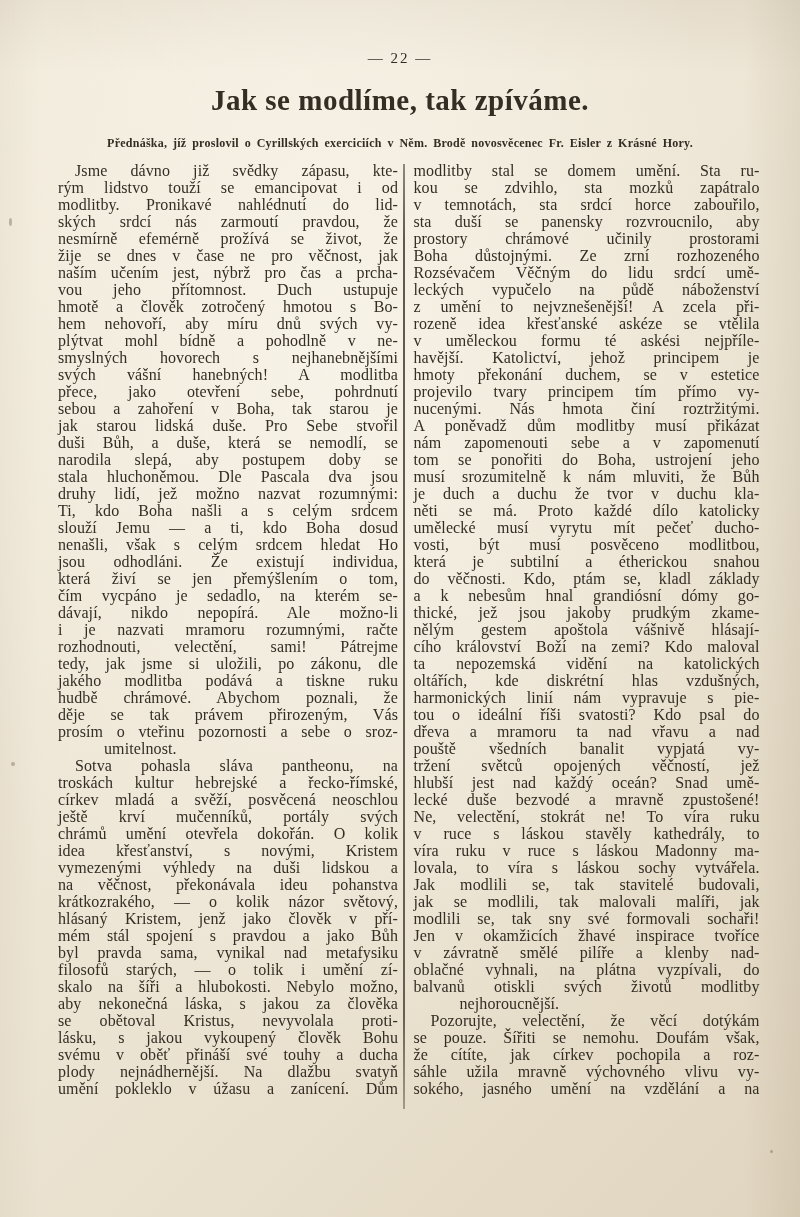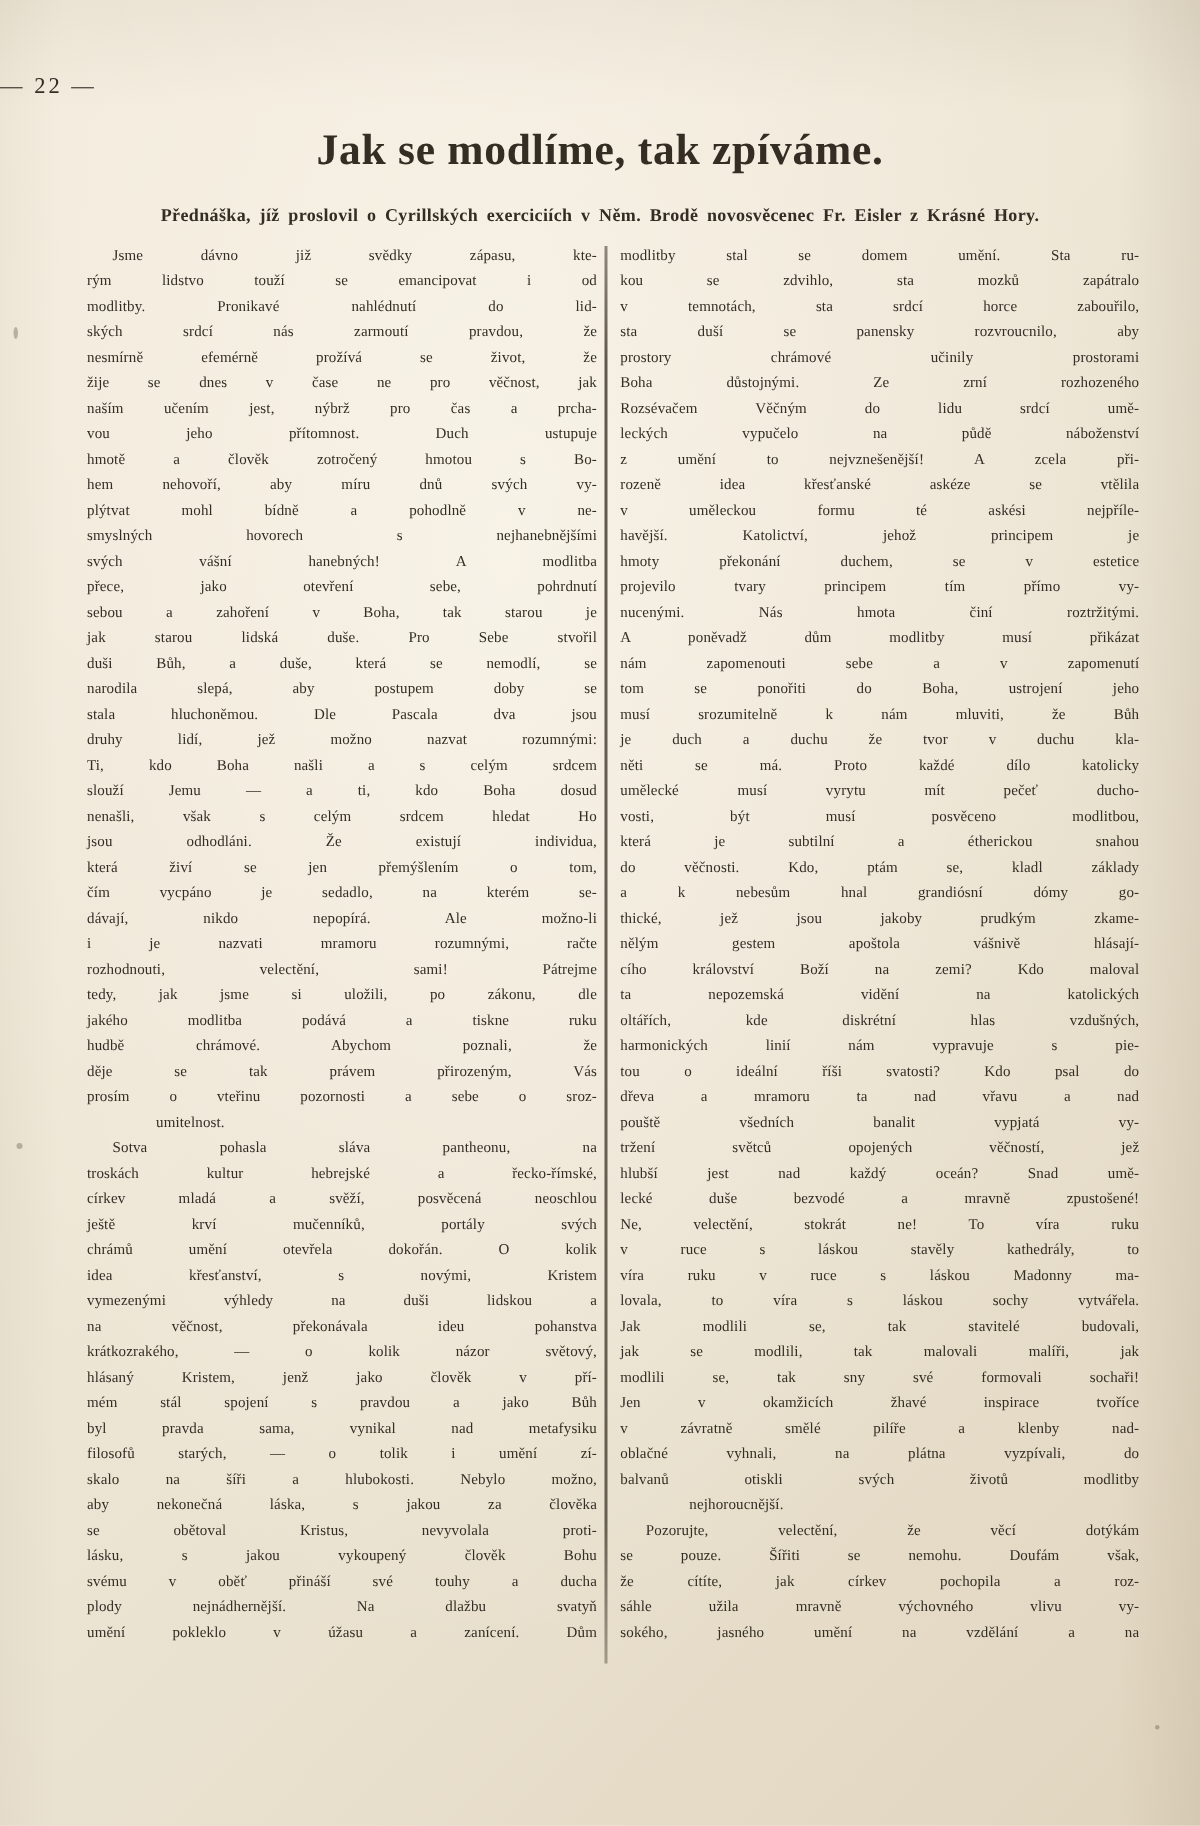--- a/index.html
+++ b/index.html
@@ -20,37 +20,37 @@
     background:
       radial-gradient(ellipse at 42% 30%, rgba(255,252,245,0.55), rgba(255,252,245,0) 62%),
       linear-gradient(to bottom, rgba(110,90,60,0.08), rgba(110,90,60,0) 6%),
       linear-gradient(to right, rgba(110,90,60,0.05), rgba(110,90,60,0) 5%, rgba(110,90,60,0) 93%, rgba(110,90,60,0.10)),
       linear-gradient(135deg,#f3ecdd 0%, #ece4d3 55%, #e0d5bf 100%);
     overflow:hidden;
   }
   .speck{position:absolute;border-radius:50%;background:rgba(90,75,55,0.35);}
   .pageno{
     position:absolute;top:50px;left:0;width:800px;
-    text-align:left;font-size:15px;letter-spacing:2px;
+    text-align:center;font-size:15px;letter-spacing:2px;
   }
   .title{
     position:absolute;top:84px;left:0;width:800px;
     text-align:center;font-size:29px;font-weight:bold;
     letter-spacing:0.5px;
   }
   .subtitle{
     position:absolute;top:136px;left:0;width:800px;
     text-align:center;font-size:12px;font-weight:bold;
     letter-spacing:0.25px;word-spacing:2.5px;
   }
   .columns{
     position:absolute;top:162px;left:58px;
     display:flex;
   }
-  .col{font-size:10px;line-height:17px;letter-spacing:0.1px;font-family:Liberation Serif, serif;}
+  .col{font-size:16px;line-height:17px;letter-spacing:0.1px;font-family:Liberation Serif, serif;}
   .col-left{width:340px;}
   .col-right{width:346px;margin-left:9px;}
   .divider{
     width:1.5px;height:945px;margin-left:5px;margin-top:2px;
     background:linear-gradient(to bottom, rgba(60,50,38,0.55), rgba(60,50,38,0.8) 8%, rgba(60,50,38,0.75) 90%, rgba(60,50,38,0.4));
   }
   .line{
     height:17px;
     text-align:justify;
     text-align-last:justify;

